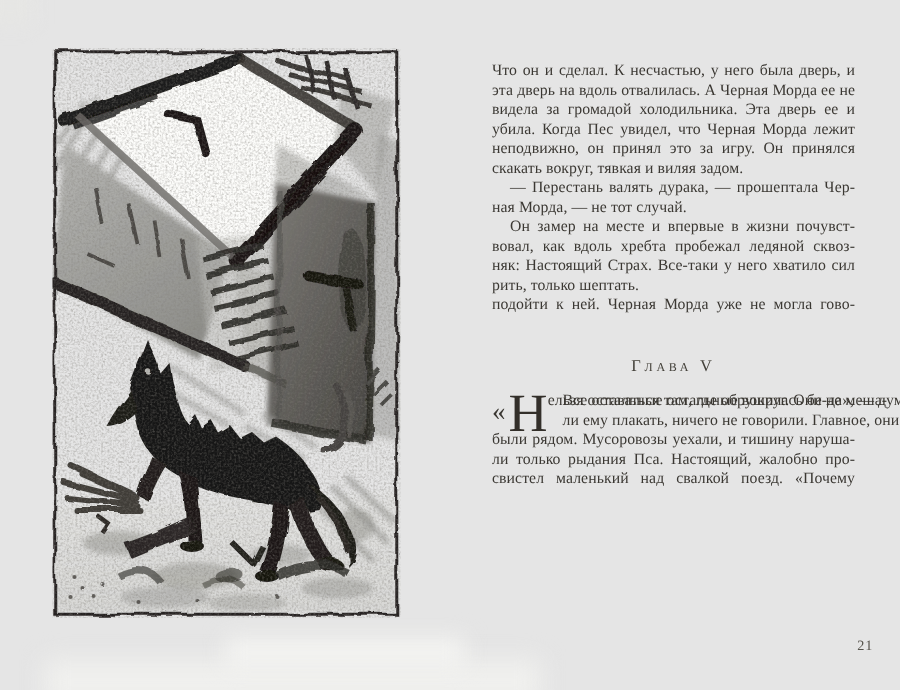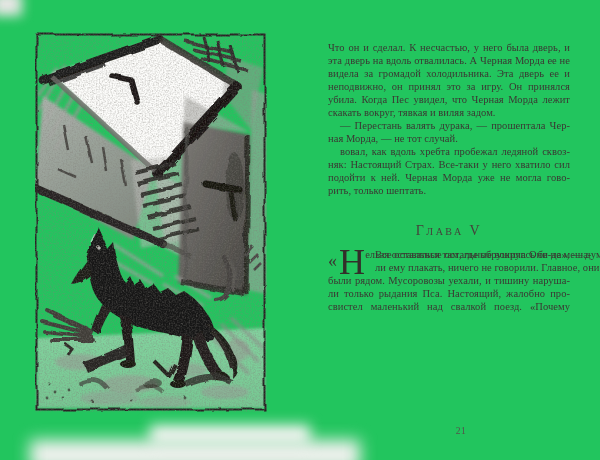--- a/index.html
+++ b/index.html
@@ -1,19 +1,19 @@
 <!DOCTYPE html>
 <html lang="ru"><head>
 <meta charset="utf-8">
 <title>Book page scan</title>
 <style>
   html,body{margin:0;padding:0;background:#ffffff;}
   .canvas{
     position:relative;width:600px;height:460px;overflow:hidden;
-    background:#22c55e;
+    background:#e5e5e5;
     font-family:"Liberation Serif","DejaVu Serif",serif;
     color:#3b3833;
   }
   
   .corner-shade{position:absolute;left:-8px;top:-8px;width:30px;height:24px;background:#e6e6e4;filter:blur(6px);}
   .bottom-shade{position:absolute;left:30px;top:440px;width:330px;height:30px;background:#f0f0ee;filter:blur(8px);}
   .mid-shade{position:absolute;left:150px;top:425px;width:160px;height:20px;background:#f3f3f1;filter:blur(7px);}
 
   .illo{position:absolute;left:35px;top:32px;width:232px;height:380px;margin:0;padding:0;}
   .illo svg{display:block;width:100%;height:100%;}
@@ -24,32 +24,32 @@
   }
   .para{margin:0;}
   .tline{
     height:13px;line-height:13px;white-space:nowrap;
     text-align:justify;text-align-last:justify;
   }
   .tline.final{text-align-last:left;}
   .para.indent .tline:first-child{padding-left:12px;}
   .chapter{
     margin:27px 0 10px 0;text-align:center;font-weight:normal;
-    font-size:14px;line-height:14px;letter-spacing:2.5px;
+    font-size:11px;line-height:14px;letter-spacing:2.5px;
     font-variant:small-caps;color:#45423b;text-align-last:center;
   }
   .dropcap{
     float:left;width:47px;height:26px;overflow:visible;
     display:flex;align-items:flex-start;
   }
   .dc-quote{font-size:18px;line-height:27px;color:#3b3833;}
   .dc-letter{font-size:36px;line-height:29px;margin-left:2px;color:#332f2a;}
   .pageno{
     position:absolute;left:340px;top:426px;width:242px;
-    text-align:center;font-size:9.5px;letter-spacing:0.5px;color:#55524b;
+    text-align:right;font-size:9.5px;letter-spacing:0.5px;color:#55524b;
   }
 </style>
 </head>
 <body>
 
 <div class="canvas">
   <div class="corner-shade"></div>
   <div class="bottom-shade"></div>
   <div class="mid-shade"></div>
 
@@ -168,33 +168,34 @@
       <rect width="232" height="380" filter="url(#grainF)" opacity="0.55"></rect>
     </svg>
   </figure>
 
   <div class="text-col">
     <div id="before-block">
         <div class="para plain">
           <div class="tline">Что он и сделал. К несчастью, у него была дверь, и</div>
           <div class="tline">эта дверь на вдоль отвалилась. А Черная Морда ее не</div>
           <div class="tline">видела за громадой холодильника. Эта дверь ее и</div>
+          <div class="tline">убила. Когда Пес увидел, что Черная Морда лежит</div>
           <div class="tline">неподвижно, он принял это за игру. Он принялся</div>
-          <div class="tline">убила. Когда Пес увидел, что Черная Морда лежит</div>
           <div class="tline final">скакать вокруг, тявкая и виляя задом.</div>
         </div>
         <div class="para indent">
           <div class="tline">— Перестань валять дурака, — прошептала Чер-</div>
           <div class="tline final">ная Морда, — не тот случай.</div>
         </div>
         <div class="para indent">
+          <div class="tline">Он замер на месте и впервые в жизни почувст-</div>
           <div class="tline">вовал, как вдоль хребта пробежал ледяной сквоз-</div>
           <div class="tline">няк: Настоящий Страх. Все-таки у него хватило сил</div>
+          <div class="tline final">рить, только шептать.</div>
           <div class="tline">подойти к ней. Черная Морда уже не могла гово-</div>
-          <div class="tline final">рить, только шептать.</div>
         </div>
       </div>
     <h2 class="chapter">Глава V</h2>
     <div id="after-block">
         <div class="para dropcap">
           <span class="dropcap">
             <span class="dc-quote">«</span>
             <span class="dc-letter">Н</span>
           </span>
           <div class="tline">ельзя оставаться там, где обрушилась бе-</div>

